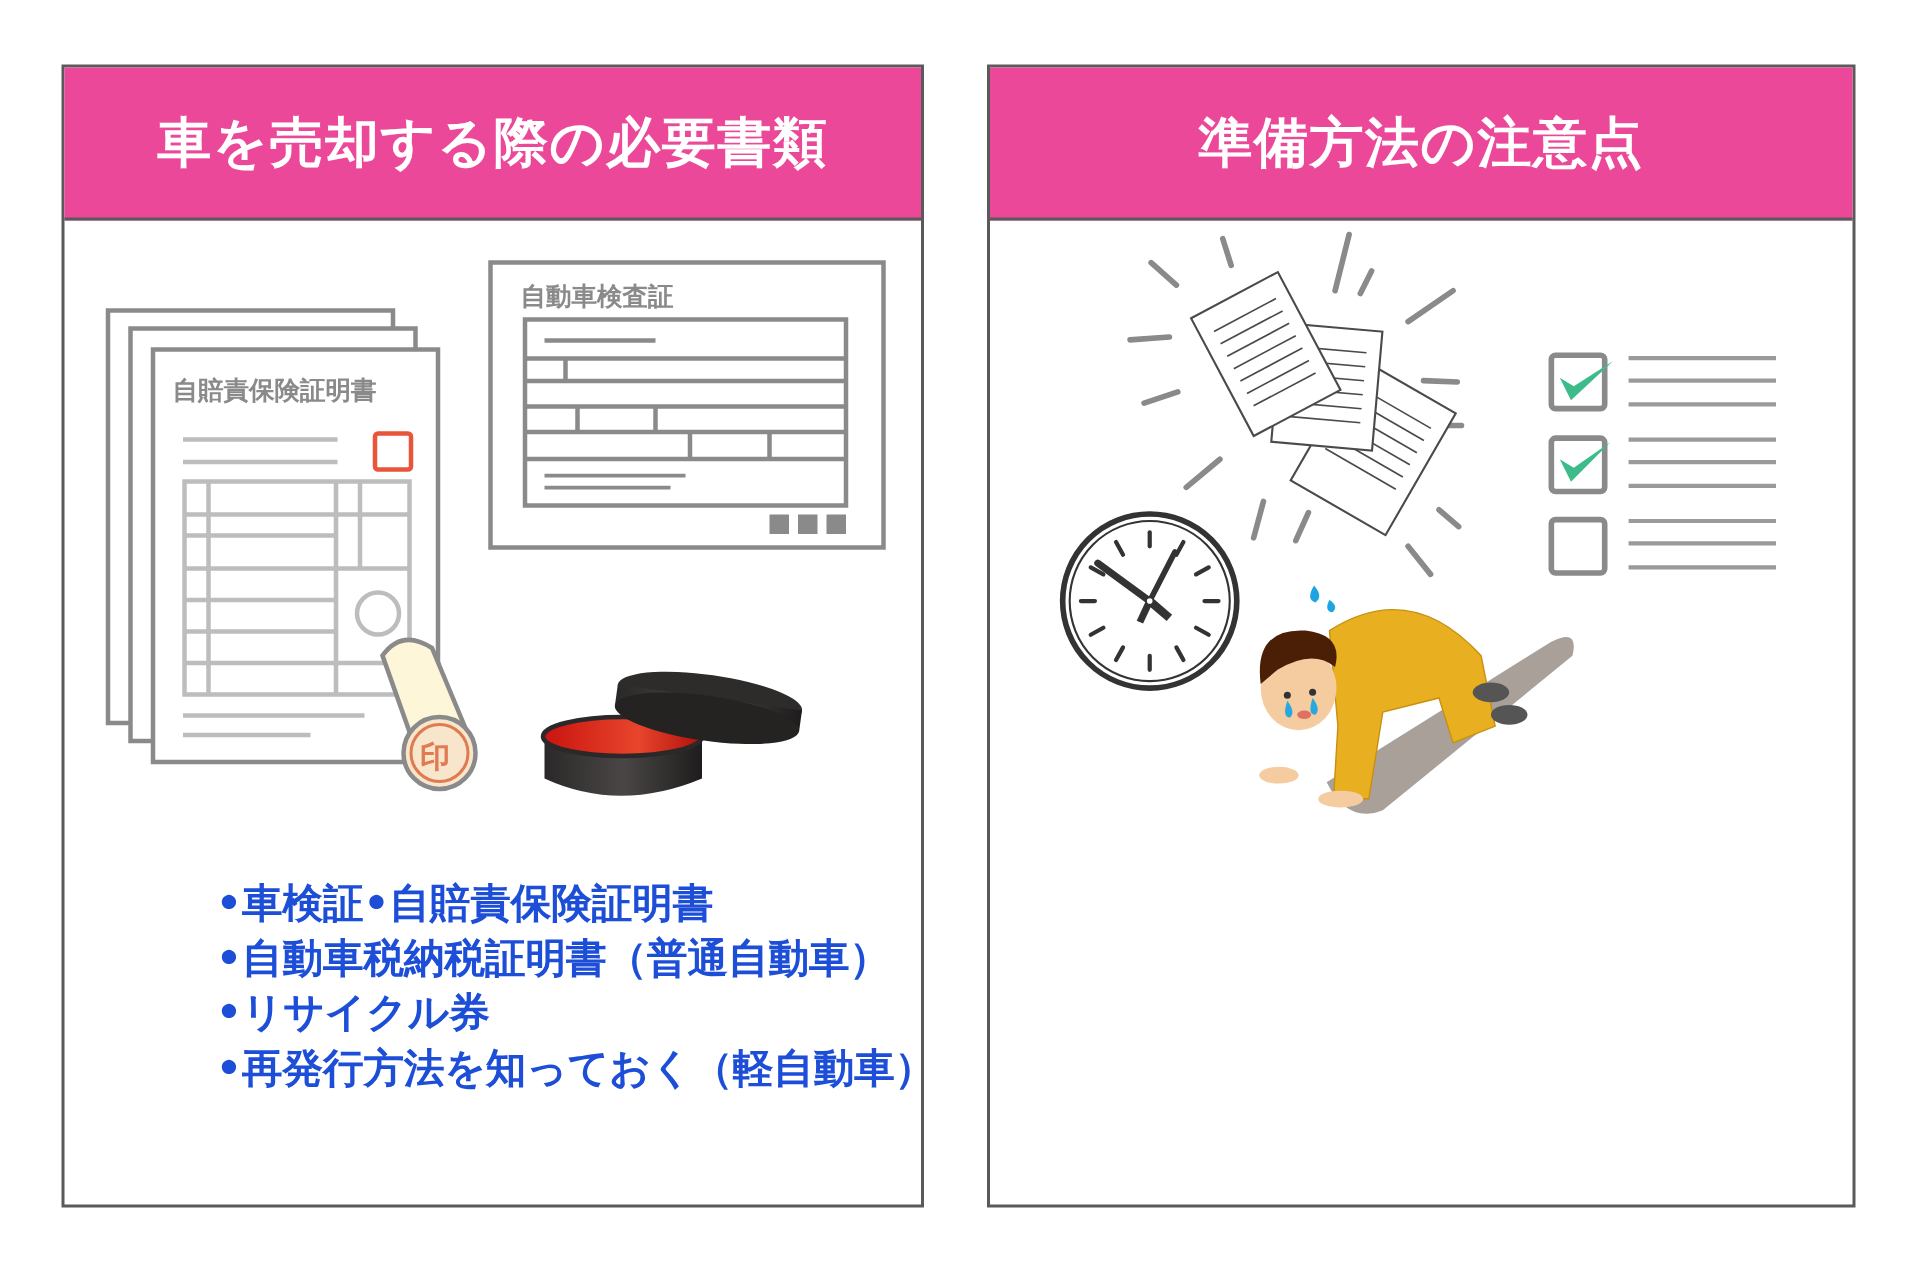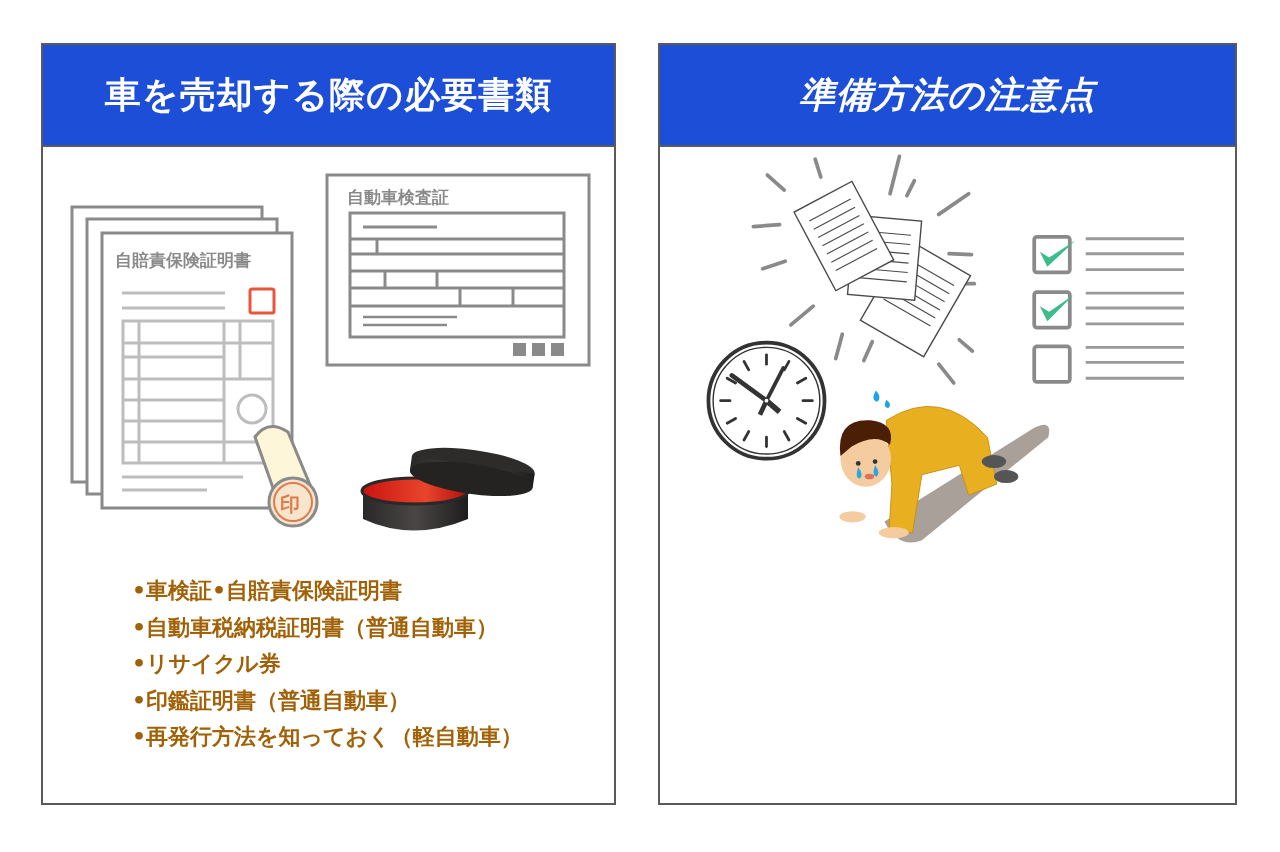--- a/index.html
+++ b/index.html
@@ -1,23 +1,23 @@
 <!DOCTYPE html>
 <html><head>
 <meta charset="utf-8">
 <style>
   html,body{margin:0;padding:0;background:#fff;}
   body{width:1280px;height:852px;position:relative;overflow:hidden;font-family:"DejaVu Sans","Liberation Sans",sans-serif;}
   .panel{position:absolute;top:43px;width:575px;height:762px;border:2px solid #5a5a5a;box-sizing:border-box;background:#fff;}
   .panel.left{left:41px;}
-  .panel.right{left:658px;width:579px;font-style:italic;}
-  .panel-header{position:absolute;left:0;top:0;right:0;height:100px;background:#1d4ed8;border-bottom:2px solid #5a5a5a;display:flex;align-items:center;justify-content:center;}
+  .panel.right{left:658px;width:579px;}
+  .panel-header{position:absolute;left:0;top:0;right:0;height:100px;background:#ec4899;border-bottom:2px solid #5a5a5a;display:flex;align-items:center;justify-content:center;}
   .panel-title{color:#fff;font-weight:bold;font-size:36px;letter-spacing:1px;}
   .illus{position:absolute;left:0;top:102px;right:0;height:440px;}
-  .list{position:absolute;margin:4px;padding:0;list-style:none;color:#a16207;font-weight:bold;font-size:22px;line-height:36.5px;}
+  .list{position:absolute;margin:16px;padding:0;list-style:none;color:#1d4ed8;font-weight:bold;font-size:27px;line-height:36.5px;}
   .panel.left .list{left:85px;top:524px;}
   .panel.right .list{left:28px;top:562px;}
   .list li{white-space:nowrap;}
   .list li.sub{padding-left:14px;}
   .doc-label{font-family:"DejaVu Sans",sans-serif;font-weight:bold;fill:#8a8a8a;}
 </style>
 </head>
 <body>
 
 <div class="panel left">
@@ -99,21 +99,20 @@
         <rect x="368" y="318" width="124" height="14" fill="url(#caseDark)"></rect>
         <ellipse cx="430" cy="332" rx="62" ry="15" fill="#252222"></ellipse>
       </g>
     </g>
   </svg>
 
   <ul class="list">
     <li>•車検証•自賠責保険証明書</li>
     <li>•自動車税納税証明書（普通自動車）</li>
     <li>•リサイクル券</li>
-    <li>•印鑑証明書（普通自動車）</li>
     <li>•再発行方法を知っておく（軽自動車）</li>
   </ul>
 </div>
 
 <div class="panel right">
   <div class="panel-header">
     <span class="panel-title">準備方法の注意点</span>
   </div>
 
   <svg class="illus" viewBox="0 0 579 470" width="579" height="470">

